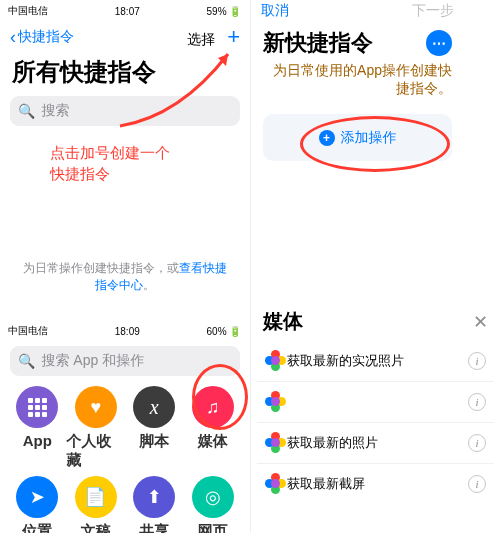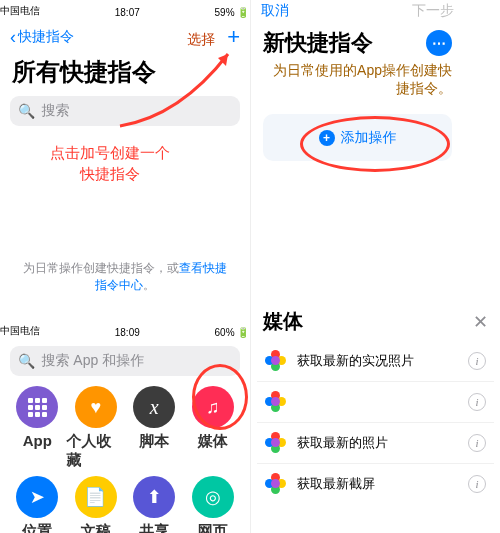--- a/index.html
+++ b/index.html
@@ -6,28 +6,28 @@
   body { width: 500px; height: 533px; background: #fff; position: relative; overflow: hidden; }
 
   
   .p { position: absolute; background: #fff; }
   .p1 { left: 0; top: 0; width: 250px; height: 320px; }
   .p2 { left: 250px; top: 0; width: 214px; height: 300px; border-left: 1px solid #eee; }
   .p3 { left: 0; top: 320px; width: 250px; height: 213px; }
   .p4 { left: 250px; top: 300px; width: 250px; height: 233px; border-left: 1px solid #eee; }
 
   
-  .status { display: flex; justify-content: space-between; align-items: flex-end; padding: 4px 0; font-size: 10px; color: #000; }
+  .status { display: flex; justify-content: space-between; align-items: center; padding: 4px 8px; font-size: 10px; color: #000; }
   .status .right { display: flex; gap: 3px; align-items: center; }
 
   
   .nav { display: flex; align-items: center; justify-content: space-between; padding: 2px 10px; font-size: 14px; color: #007aff; }
   .nav .back { display: flex; align-items: center; gap: 2px; }
   .nav .chev { font-size: 18px; line-height: 1; }
-  .nav .sel { color: #c2410c; margin-right: 8px; }
+  .nav .sel { color: #000000; margin-right: 8px; }
   .nav .plus { font-size: 22px; font-weight: 300; color: #007aff; }
   .nav .grey { color: #c0c0c0; }
 
   .title-lg { font-size: 24px; font-weight: 700; padding: 4px 12px 8px; }
   .title-md { font-size: 22px; font-weight: 700; padding: 6px 12px 4px; display:flex; align-items:center; justify-content:space-between;gap:18px;}
   .subtitle { color: #a16207; font-size: 14px; padding: 0 12px 10px; text-align: right; }
 
   .search { margin: 0 10px; background: #eeeef0; border-radius: 9px; display: flex; align-items: center; padding: 6px 8px; color: #8e8e93; font-size: 14px; gap: 6px; }
   .search .mag { font-size: 14px; }
 
@@ -56,34 +56,34 @@
   .ico { font-size: 18px; }
   .x-ico { font-family: Georgia, serif; font-style: italic; font-size: 20px; }
   .grid-3x3 { display:grid; grid-template-columns:repeat(3,5px); grid-auto-rows:5px; gap:2px;}
   .grid-3x3 span{ background:#fff; border-radius:1px;}
 
   
   .section-head { display:flex; justify-content:space-between; align-items:center; padding: 8px 12px 6px; }
   .section-head h2 { font-size: 20px; font-weight: 700; }
   .close-x { color:#8e8e93; font-size:18px; }
   .mlist { padding: 0 6px; }
-  .mrow { display:flex; align-items:center; gap:10px; padding: 9px 8px; border-bottom:1px solid #f0f0f0; font-size:13px;}
+  .mrow { display:flex; align-items:center; padding: 9px 8px; border-bottom:1px solid #f0f0f0; font-size:13px;}
   .mrow:last-child{border-bottom:none;}
   .mrow .flower { width:22px; height:22px; position:relative; }
   .petal{position:absolute;width:9px;height:9px;border-radius:50%;}
   .pA{background:#ff3b30;left:6px;top:0;}
   .pB{background:#ffcc00;left:12px;top:6px;}
   .pC{background:#34c759;left:6px;top:12px;}
   .pD{background:#007aff;left:0;top:6px;}
   .pE{background:#af52de;left:6px;top:6px;}
   .info-i { margin-left:auto; width:18px;height:18px;border:1.5px solid #c7c7cc;border-radius:50%;color:#8e8e93;font-size:11px;display:flex;align-items:center;justify-content:center; font-style:italic; font-family:Georgia,serif;}
 
   
   .arrow { position:absolute; left:110px; top:46px; width:130px; height:90px; pointer-events:none; }
-  .anno-text { position:absolute; left:50px; top:142px; color:#ff3b30; font-size:15px; font-weight:500; text-align:center; line-height:1.4; }
+  .anno-text { position:absolute; left:50px; top:142px; color:#ff3b30; font-size:15px; font-weight:500; text-align:left; line-height:1.4; }
   .oval { position:absolute; border:3px solid #ff3b30; border-radius:50%; pointer-events:none; }
   .oval-add { left:300px; top:116px; width:150px; height:56px; }
   .oval-media { left:192px; top:364px; width:56px; height:66px; }
 </style>
 </head>
 <body>
 
 <div class="p p1">
   <div class="status">
     <span>中国电信</span>

